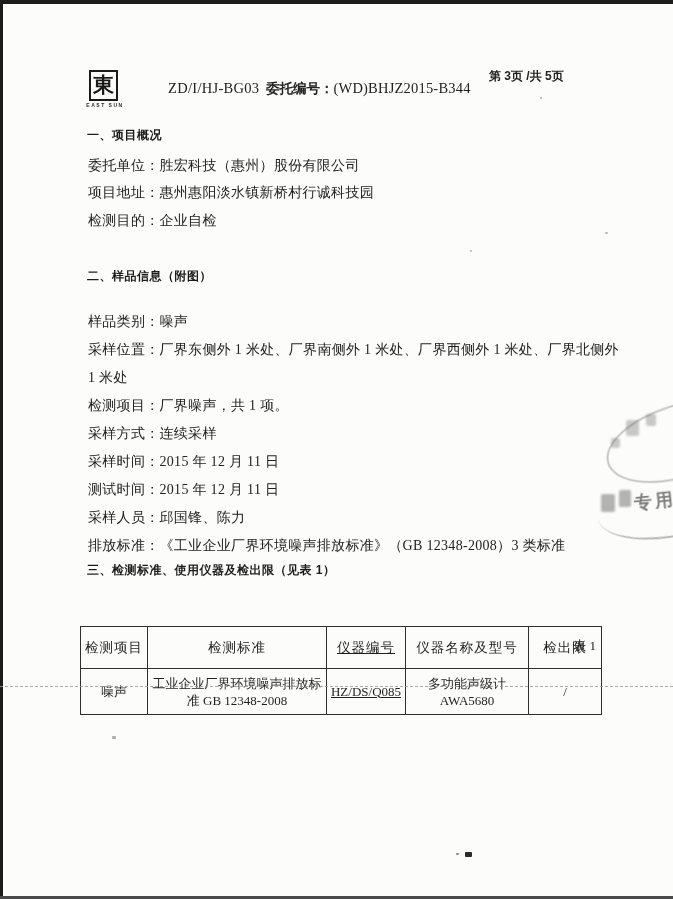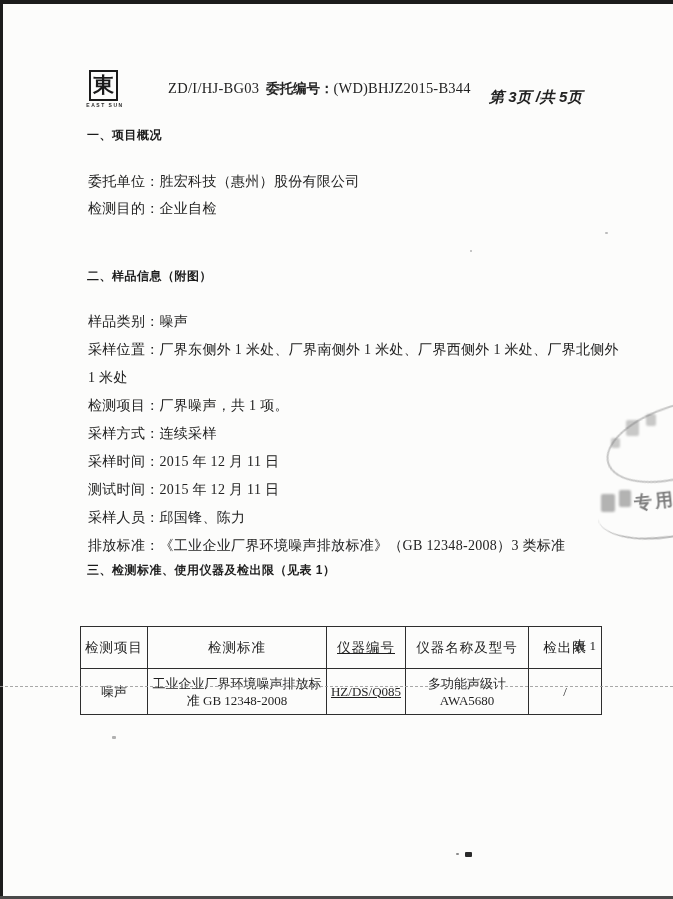--- a/index.html
+++ b/index.html
@@ -22,37 +22,37 @@
   .logo-sub{
     position:absolute;left:84px;top:102px;width:42px;text-align:center;
     font-family:"Liberation Sans","DejaVu Sans",sans-serif;
     font-size:5px;letter-spacing:1.5px;color:#2a2a2a;font-weight:700;
   }
   .doc-code{position:absolute;left:124px;top:80px;font-size:14.5px;letter-spacing:.3px;margin-left:44px;}
   .commission{position:absolute;left:266px;top:80px;font-size:14px;}
   .commission .lab{font-family:"Liberation Sans","DejaVu Sans",sans-serif;font-weight:600;font-size:13.5px;}
   .commission .num{font-size:14.5px;letter-spacing:.2px;}
   .page-info{
-    position:absolute;left:489px;top:88px;font-size:15px;
-    font-family:"Liberation Sans","DejaVu Sans",sans-serif;font-weight:600;font-style:italic;
+    position:absolute;left:489px;top:68px;font-size:12px;
+    font-family:"Liberation Sans","DejaVu Sans",sans-serif;font-weight:600;
   }
 
   
   .sec-title{
     position:absolute;left:87px;
     font-family:"Liberation Sans","DejaVu Sans",sans-serif;
     font-weight:700;font-size:12px;color:#1c1c1c;letter-spacing:.5px;
   }
   #sec1-title{top:127px;}
   #sec2-title{top:268px;}
   #sec3-title{top:562px;}
 
   
   .lines{position:absolute;left:88px;width:520px;}
-  #s1-lines{top:168px;text-align:center;}
+  #s1-lines{top:152px;text-align:center;}
   #s2-lines{top:308px;}
   .line{height:28px;display:flex;align-items:center;font-size:14px;letter-spacing:.3px;white-space:nowrap;}
   #s1-lines .line{height:27.5px;}
 
   
   .table-label{position:absolute;top:589px;right:77px;font-size:13px;margin-top:48px;}
   table.t1{
     position:absolute;left:80px;top:607px;border-collapse:collapse;
     table-layout:fixed;width:516px;background:transparent;margin-top:19px;
   }
@@ -120,20 +120,21 @@
   <div class="logo-sub">EAST SUN</div>
   <div class="doc-code">ZD/I/HJ-BG03</div>
   <div class="commission">
     <span class="lab">委托编号：</span><span class="num">(WD)BHJZ2015-B344</span>
   </div>
   <div class="page-info">第 3页 /共 5页</div>
 
   <div class="sec-title" id="sec1-title">一、项目概况</div>
   <div class="lines" id="s1-lines">
     <div class="line">委托单位：胜宏科技（惠州）股份有限公司</div>
+    <div class="line">项目地址：惠州惠阳淡水镇新桥村行诚科技园</div>
     <div class="line">检测目的：企业自检</div>
   </div>
 
   <div class="sec-title" id="sec2-title">二、样品信息（附图）</div>
   <div class="lines" id="s2-lines">
     <div class="line">样品类别：噪声</div>
     <div class="line">采样位置：厂界东侧外 1 米处、厂界南侧外 1 米处、厂界西侧外 1 米处、厂界北侧外</div>
     <div class="line">1 米处</div>
     <div class="line">检测项目：厂界噪声，共 1 项。</div>
     <div class="line">采样方式：连续采样</div>

